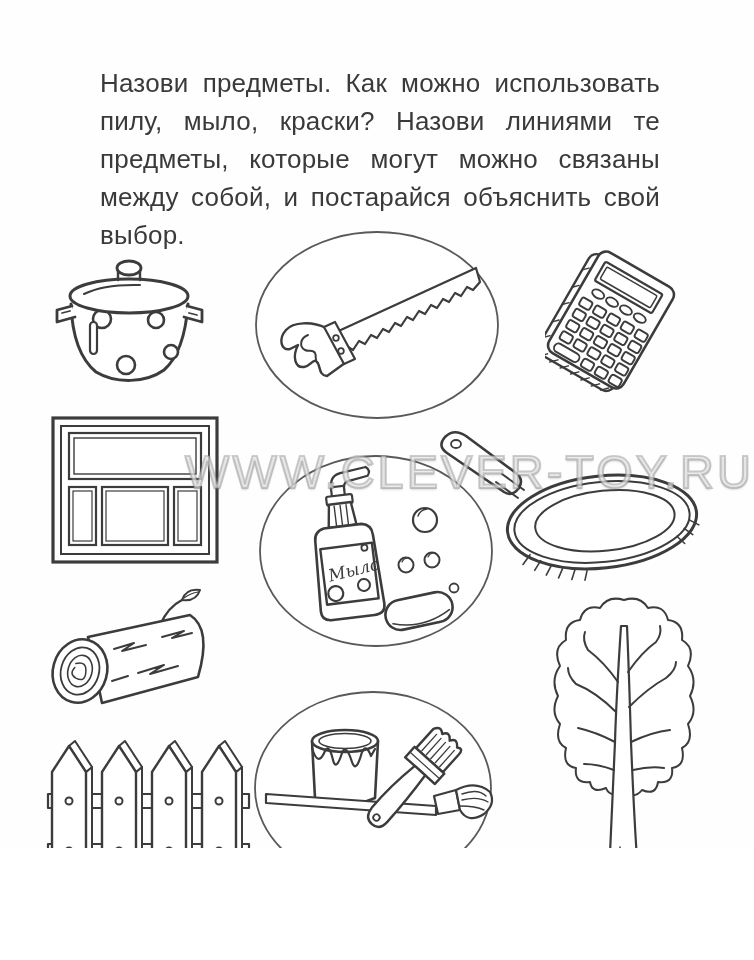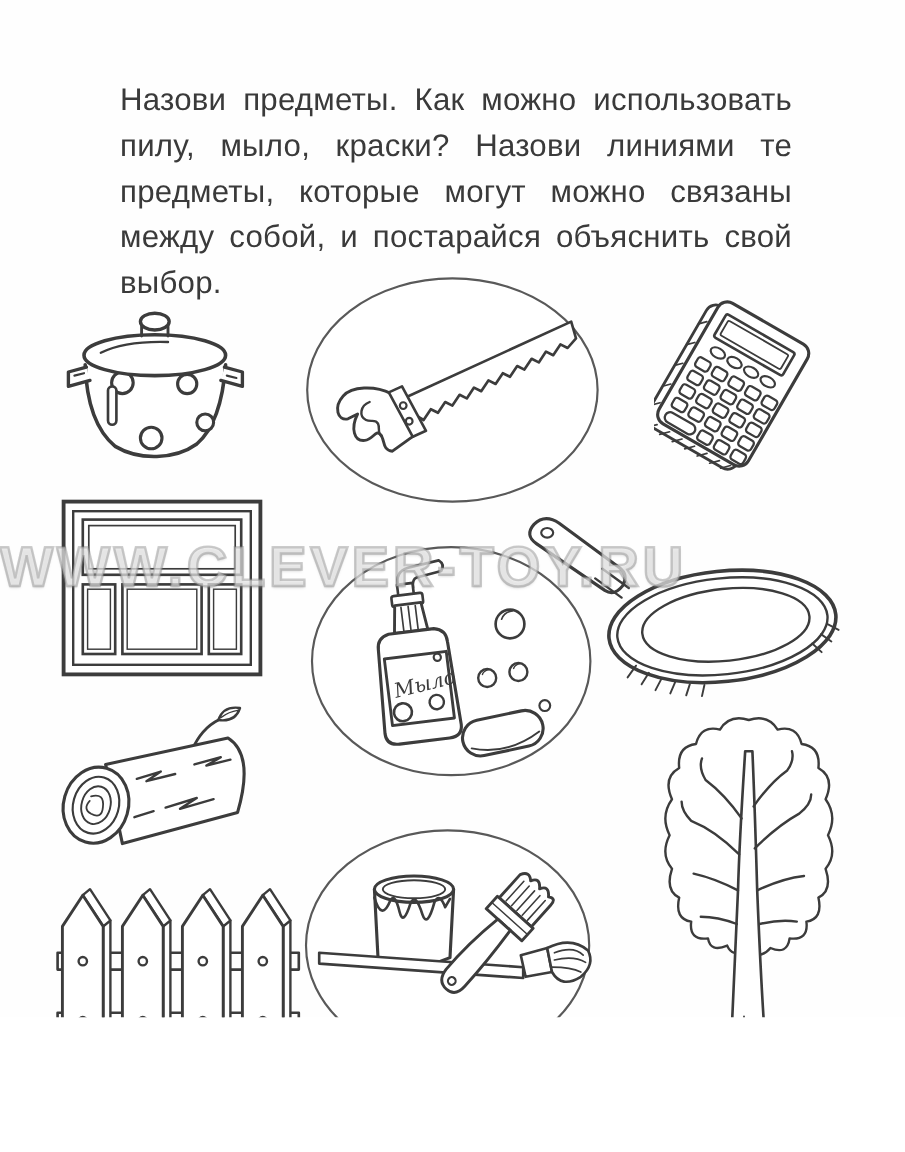--- a/index.html
+++ b/index.html
@@ -10,22 +10,22 @@
   .instruction{
     position:absolute; left:100px; top:64px; width:560px;
     font-size:26px; line-height:38px; color:#3a3a3a; font-weight:500;
     letter-spacing:.2px;
   }
   .iline{ text-align:justify; text-align-last:justify; white-space:nowrap;}
   .iline.last{ text-align-last:left; }
   .illus{ position:absolute; }
   .illus svg{ display:block; width:100%; height:100%; }
   .watermark{
-    position:absolute; left:0; top:444px; width:754px; text-align:left;
-    font-size:47px; font-weight:bold; letter-spacing:3px;
+    position:absolute; left:0; top:444px; width:754px; text-align:right;
+    font-size:47px; font-weight:normal; letter-spacing:3px;
     color:rgba(255,255,255,0.55);
     -webkit-text-stroke:2px rgba(130,130,130,0.38);
     text-shadow:0 2px 2px rgba(120,120,120,0.25), 0 0 1px rgba(150,150,150,0.3);
     pointer-events:none; z-index:50; white-space:nowrap;
   }
   .page-number{
     position:absolute; left:0; top:895px; width:748px; text-align:right;
     font-size:24px; color:#333; letter-spacing:1px;
   }
 </style>

